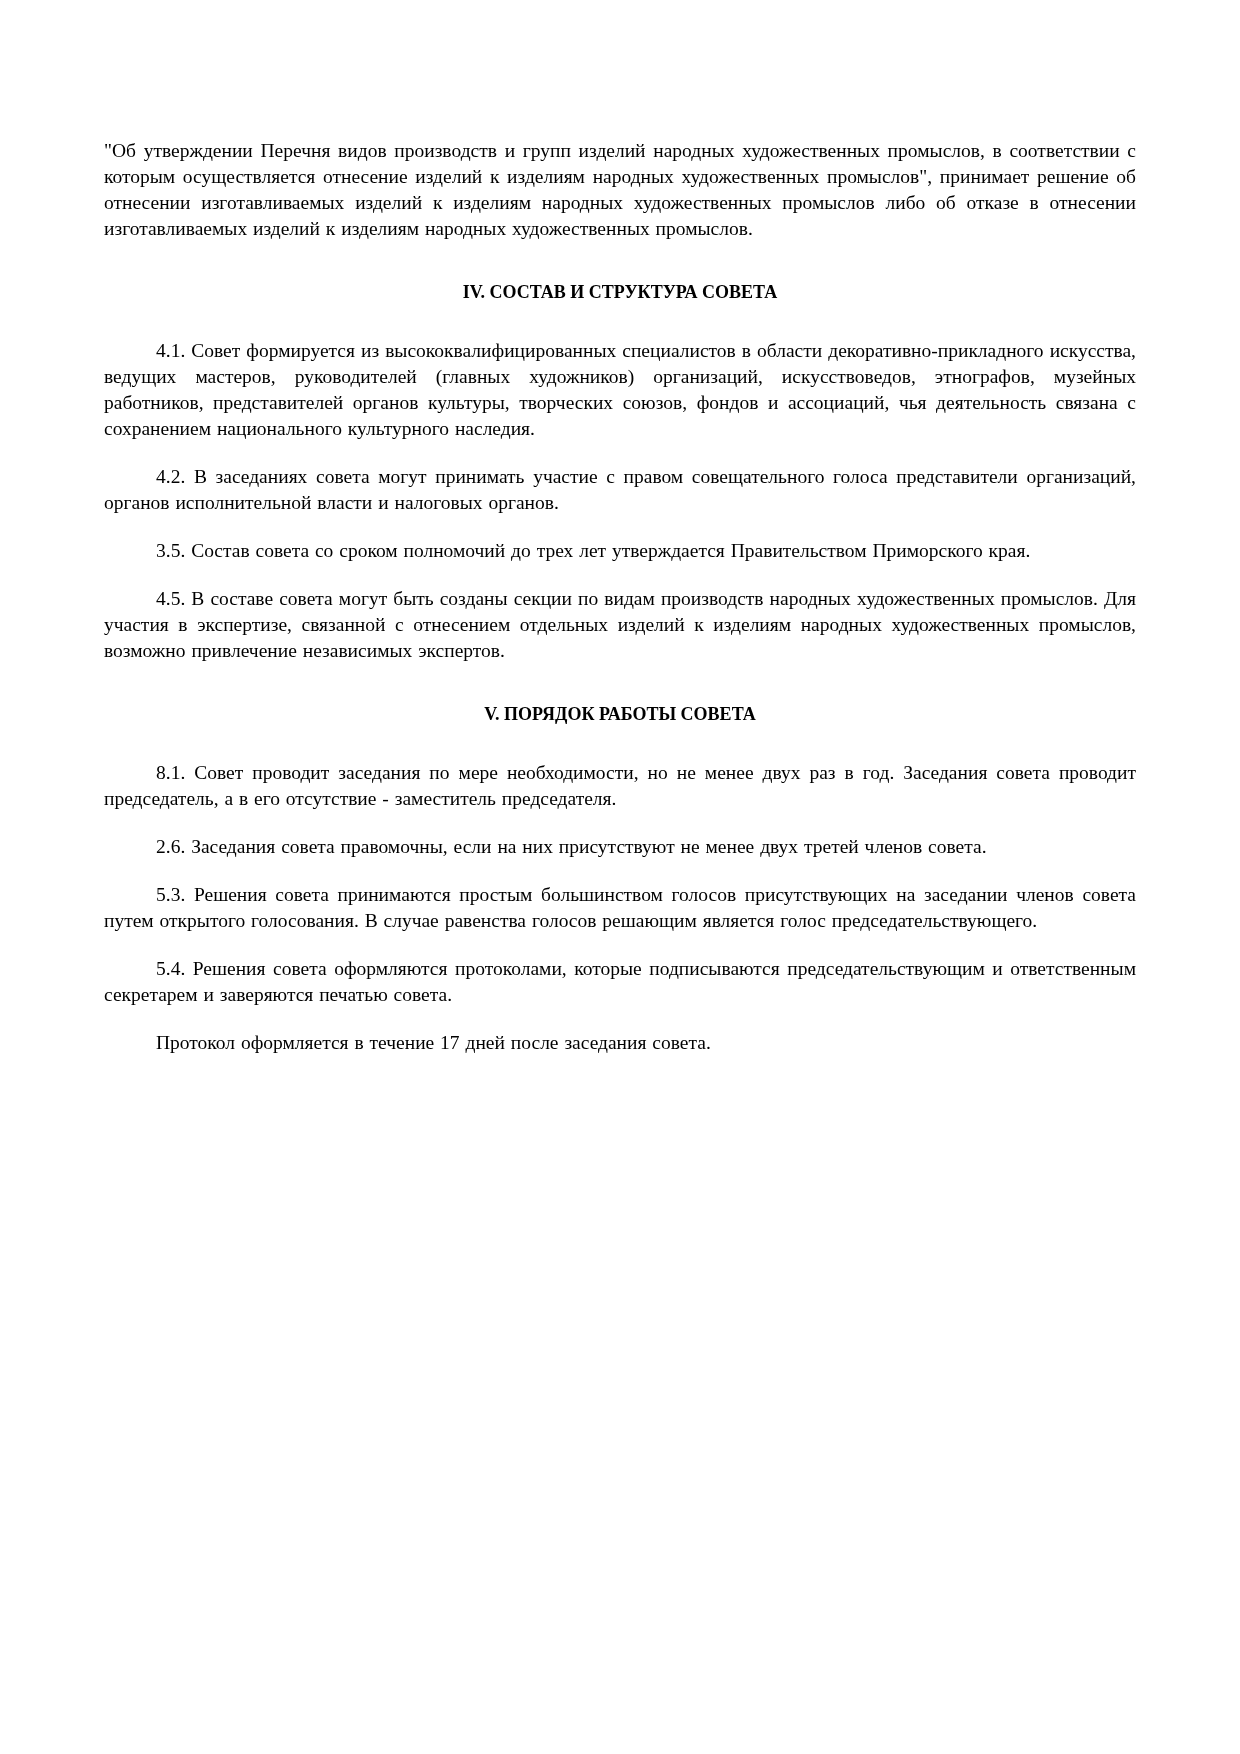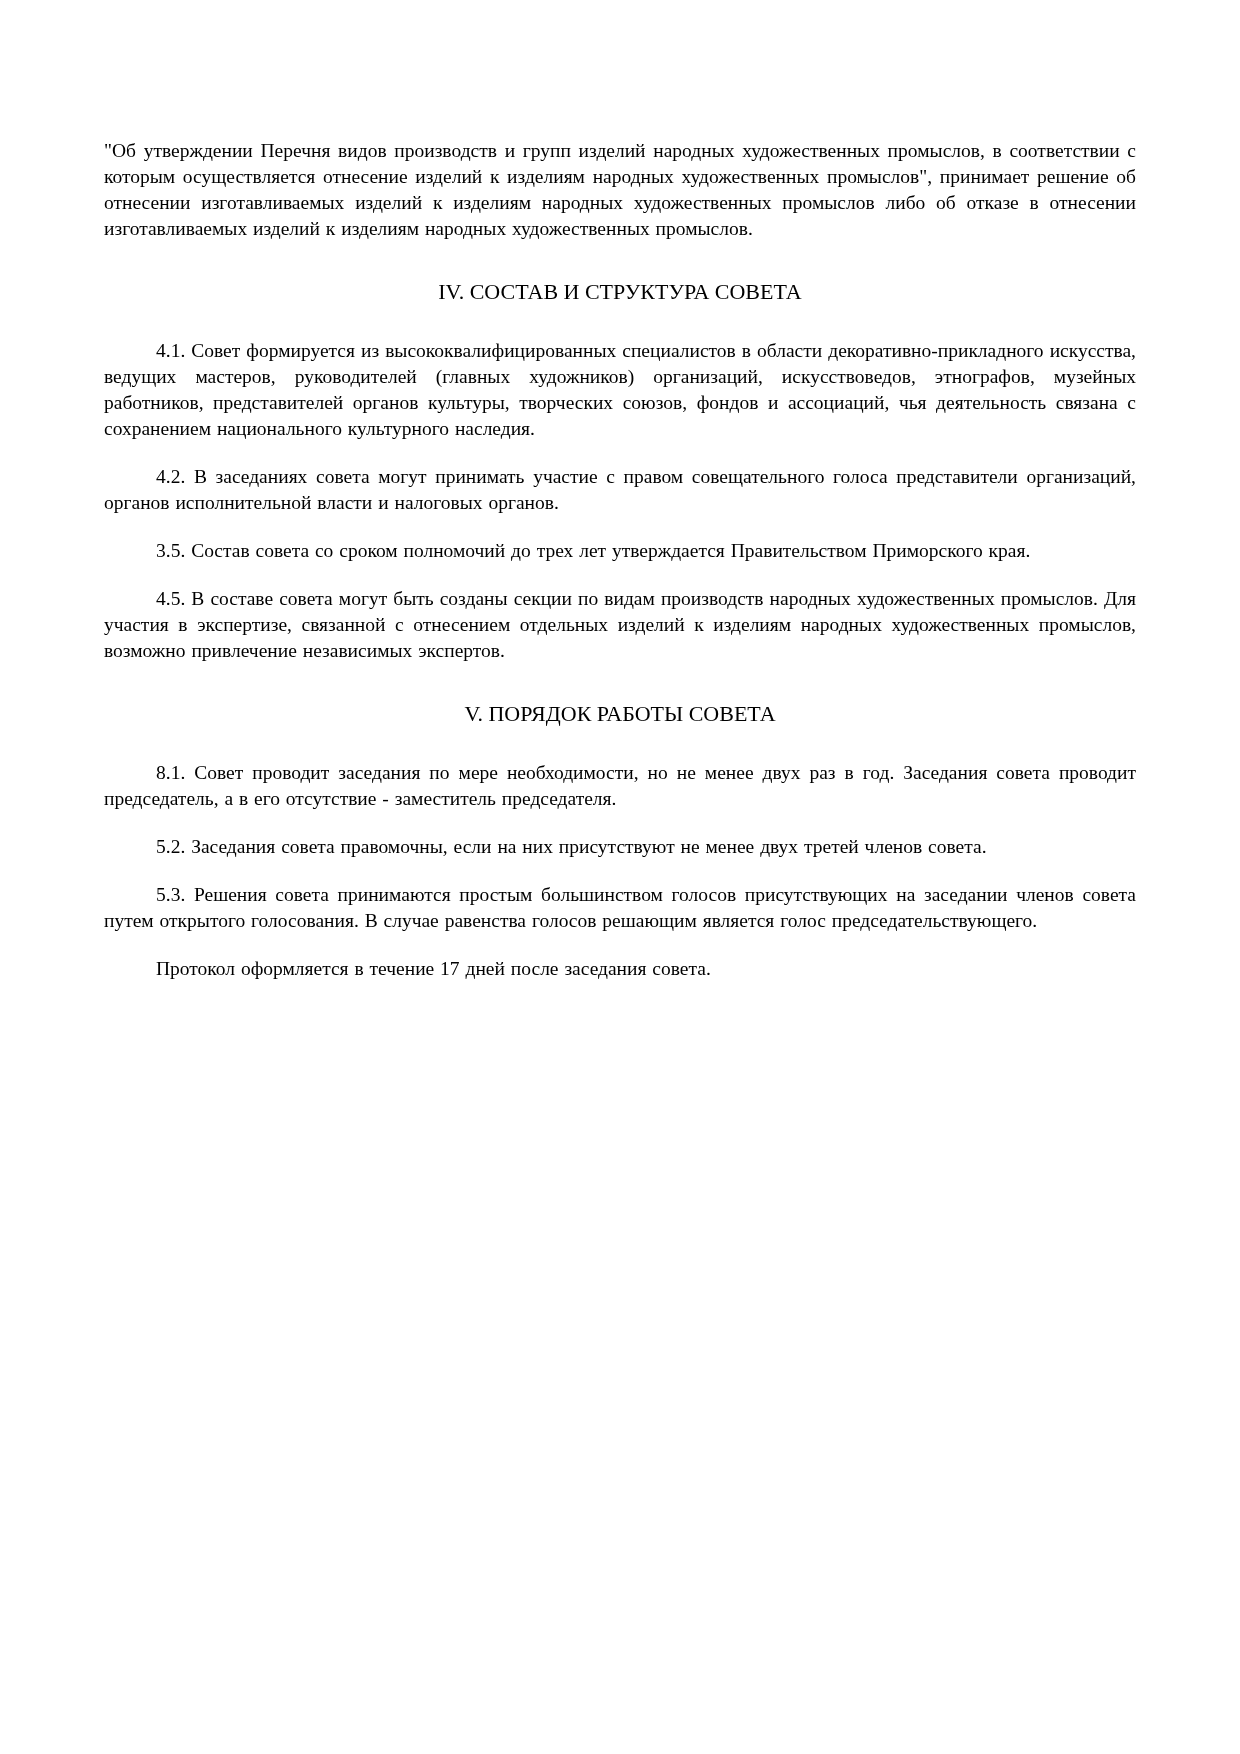--- a/index.html
+++ b/index.html
@@ -27,23 +27,23 @@
     line-height: 26px;
     text-align: justify;
     text-indent: 52px;
     margin: 0 0 22px 0;
     word-spacing: 1px;
   }
   .para.no-indent {
     text-indent: 0;
   }
   .heading {
-    font-size: 22px;
+    font-size: 18px;
     line-height: 28px;
-    font-weight: normal;
+    font-weight: bold;
     text-align: center;
     text-indent: 0;
     margin: 36px 0 32px 0;
   }
 </style>
 </head>
 <body>
 
 <div class="page">
   <div class="doc-body">
@@ -58,23 +58,24 @@
 
     <p class="para">3.5. Состав совета со сроком полномочий до трех лет утверждается Правительством Приморского края.</p>
 
 
     <p class="para">4.5. В составе совета могут быть созданы секции по видам производств народных художественных промыслов. Для участия в экспертизе, связанной с отнесением отдельных изделий к изделиям народных художественных промыслов, возможно привлечение независимых экспертов.</p>
 
     <h2 class="heading">V. ПОРЯДОК РАБОТЫ СОВЕТА</h2>
 
     <p class="para">8.1. Совет проводит заседания по мере необходимости, но не менее двух раз в год. Заседания совета проводит председатель, а в его отсутствие - заместитель председателя.</p>
 
-    <p class="para">5.2. Заседания совета правомочны, если на них присутствуют не менее двух третей членов совета.</p>
+    <p class="para">2.6. Заседания совета правомочны, если на них присутствуют не менее двух третей членов совета.</p>
 
     <p class="para">5.3. Решения совета принимаются простым большинством голосов присутствующих на заседании членов совета путем открытого голосования. В случае равенства голосов решающим является голос председательствующего.</p>
 
+    <p class="para">5.4. Решения совета оформляются протоколами, которые подписываются председательствующим и ответственным секретарем и заверяются печатью совета.</p>
 
     <p class="para">Протокол оформляется в течение 17 дней после заседания совета.</p>
 
 
 
   </div>
 </div>
 
 </body></html>

